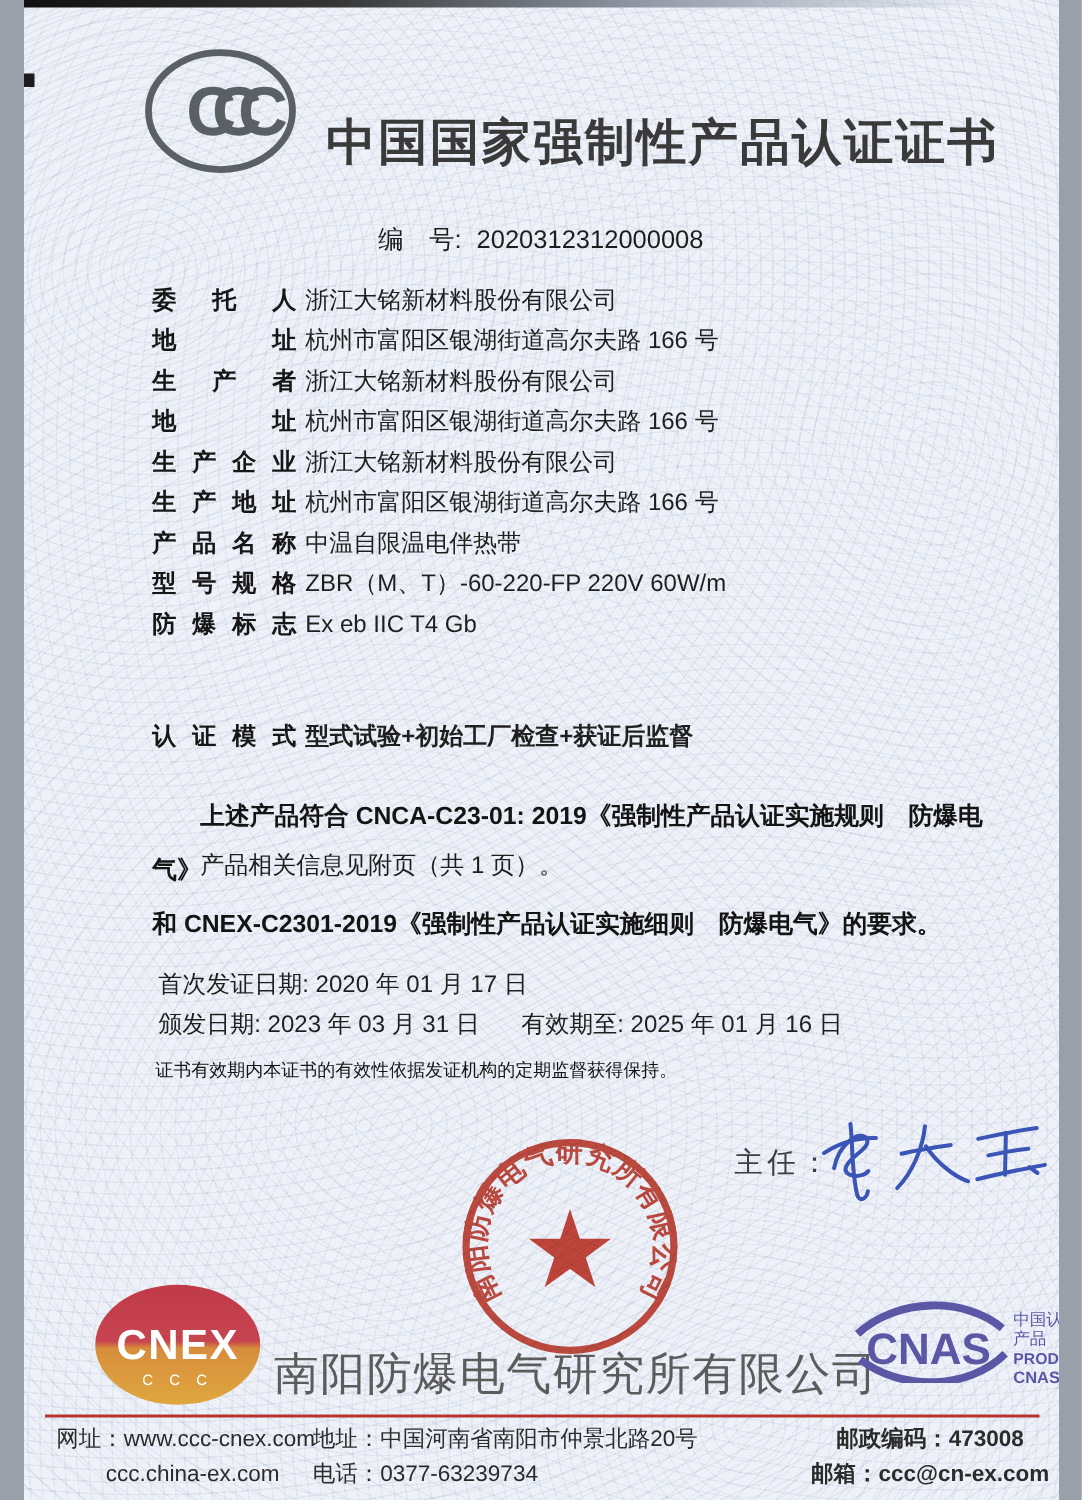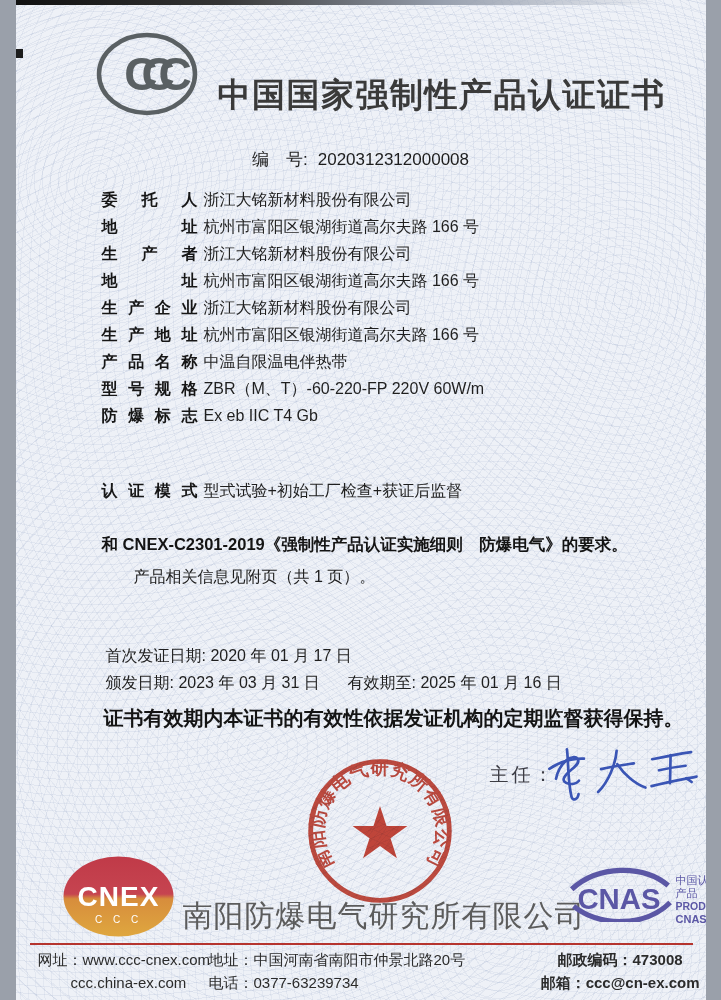--- a/index.html
+++ b/index.html
@@ -20,30 +20,30 @@
   .ccc-logo{position:absolute;left:78px;top:28px;width:106px;height:92px;}
   .title{position:absolute;left:202px;top:46px;font-size:33px;font-weight:700;letter-spacing:1.5px;color:#3a3a3a;white-space:nowrap;margin-top:27px;}
   .cert-no{position:absolute;left:0;top:148px;width:100%;text-align:center;font-size:17px;color:#1d1d1d;}
   .cert-no .lbl{font-weight:400;margin-right:10px;}
 
   .fields{position:absolute;left:86px;top:190px;}
   .frow{display:flex;align-items:baseline;height:27px;font-size:16px;white-space:nowrap;}
   .flabel{flex:0 0 96px;width:96px;font-weight:700;color:#161616;text-align:justify;text-align-last:justify;}
   .fvalue{margin-left:6px;color:#1f1f1f;}
   .cert-mode{position:absolute;left:86px;top:481px;}
-  .cert-mode .fvalue{font-weight:400;}
+  .cert-mode .fvalue{font-weight:700;}
 
   .statement{position:absolute;left:86px;top:526px;width:580px;font-size:16.5px;font-weight:700;line-height:36px;color:#141414;}
   .statement .line1{text-indent:32px;}
   .appendix{position:absolute;left:118px;top:567px;font-size:16px;color:#1d1d1d;}
 
   .date-first{position:absolute;left:90px;top:646px;font-size:16px;}
   .date-row{position:absolute;left:90px;top:673px;font-size:16px;white-space:nowrap;}
   .date-row .valid-wrap{position:absolute;left:242px;top:0;white-space:nowrap;}
-  .validity{position:absolute;left:88px;top:705px;font-size:20px;font-weight:700;color:#141414;}
+  .validity{position:absolute;left:88px;top:705px;font-size:12px;font-weight:400;color:#141414;}
 
   .sig-row{position:absolute;left:474px;top:762px;font-size:19px;color:#3c3c44;letter-spacing:3px;}
   .sig-svg{position:absolute;left:52px;top:-22px;width:168px;height:64px;transform:rotate(-3deg);}
 
   .seal{position:absolute;left:287px;top:754px;width:154px;height:154px;opacity:.9;mix-blend-mode:multiply;z-index:5;}
 
   .cnex-logo{position:absolute;left:45px;top:855px;width:115px;height:83px;}
   .company{position:absolute;left:167px;top:896px;font-size:30px;color:#5c5c5c;letter-spacing:1px;white-space:nowrap;z-index:2;}
   .cnas{position:absolute;left:550px;top:866px;display:flex;align-items:flex-start;z-index:2;}
   .cnas-mark{width:106px;height:56px;}
@@ -114,20 +114,21 @@
       <span class="fvalue">Ex eb IIC T4 Gb</span>
     </div>
   </div>
 
   <div class="frow cert-mode">
     <span class="flabel">认 证 模 式</span>
     <span class="fvalue">型式试验+初始工厂检查+获证后监督</span>
   </div>
 
   <div class="statement">
+    <div class="line1">上述产品符合 CNCA-C23-01: 2019《强制性产品认证实施规则　防爆电气》</div>
     <div class="line2">和 CNEX-C2301-2019《强制性产品认证实施细则　防爆电气》的要求。</div>
   </div>
 
   <div class="appendix">产品相关信息见附页（共 1 页）。</div>
 
   <div class="date-first">
     <span>首次发证日期:</span>
     <span>2020 年 01 月 17 日</span>
   </div>
   <div class="date-row">

